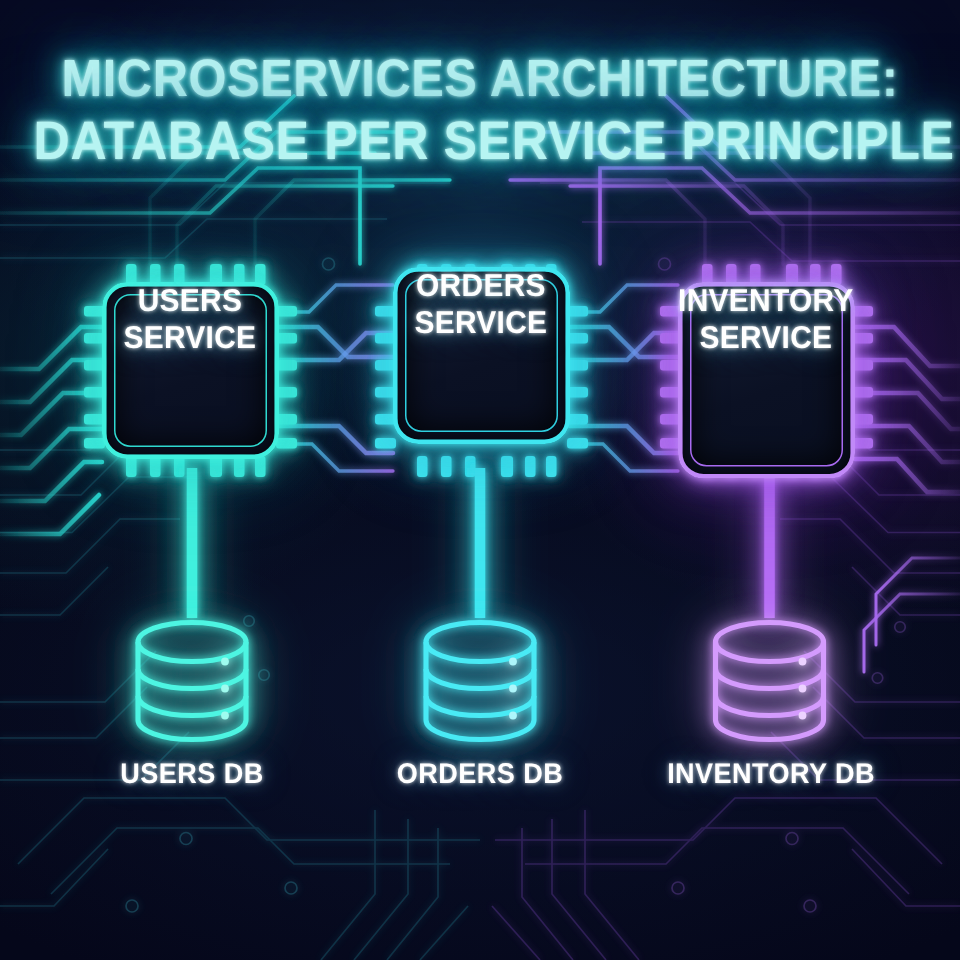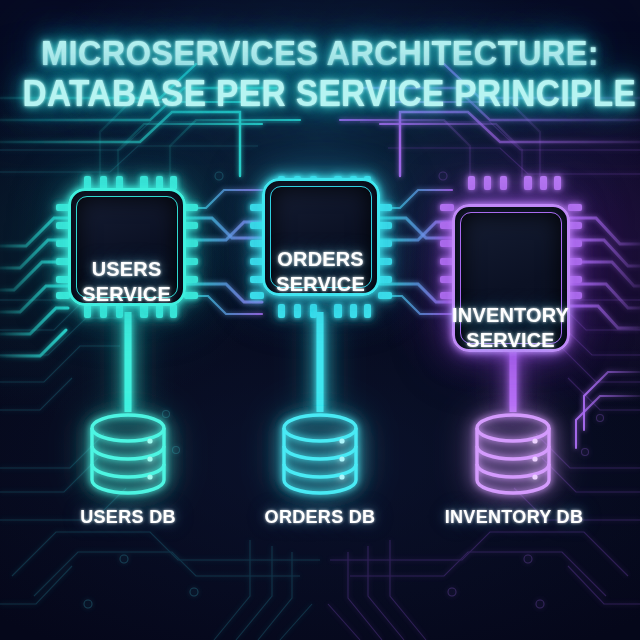--- a/index.html
+++ b/index.html
@@ -44,21 +44,21 @@
       0 0 38px #1197ad,
       0 0 60px #0c6f8e;
     white-space:nowrap;
   }
   .title-line.l2{font-size:36px;}
 
   
   .chip{
     position:absolute;
     border-radius:17px;
-    display:flex;align-items:flex-end;justify-content:center;
+    display:flex;align-items:flex-start;justify-content:center;
     z-index:4;
   }
   .chip .body{
     position:absolute;inset:0;
     border-radius:17px;
     border:3px solid var(--edge);
     background:linear-gradient(160deg,#141c32 0%,#0c1326 48%,#0a1024 100%);
     box-shadow:
       0 0 6px var(--edge),
       0 0 16px var(--glow1),
@@ -289,21 +289,21 @@
 
   <div class="chip" style="left:262px;top:178px;width:118px;height:118px;--edge:#3fe6f0;--inner:#2fcfe0;--glow1:rgba(63,230,240,.75);--glow2:rgba(40,185,210,.45);--glow3:rgba(30,120,180,.3);">
     <div class="body"></div>
     <div class="inner"></div>
     <div class="label">
       <span class="w">ORDERS</span>
       <span class="w">SERVICE</span>
     </div>
   </div>
 
-  <div class="chip" style="left:452px;top:188px;width:118px;height:148px;margin-top:16px;--edge:#c189f8;--inner:#a86af0;--glow1:rgba(180,108,245,.8);--glow2:rgba(140,70,220,.5);--glow3:rgba(95,40,170,.35);">
+  <div class="chip" style="left:452px;top:188px;width:118px;height:131px;--edge:#c189f8;--inner:#a86af0;--glow1:rgba(180,108,245,.8);--glow2:rgba(140,70,220,.5);--glow3:rgba(95,40,170,.35);">
     <div class="body"></div>
     <div class="inner"></div>
     <div class="label">
       <span class="w">INVENTORY</span>
       <span class="w">SERVICE</span>
     </div>
   </div>
 
   <svg id="fgsvg" viewBox="0 0 640 640" xmlns="http://www.w3.org/2000/svg">
     <defs>

